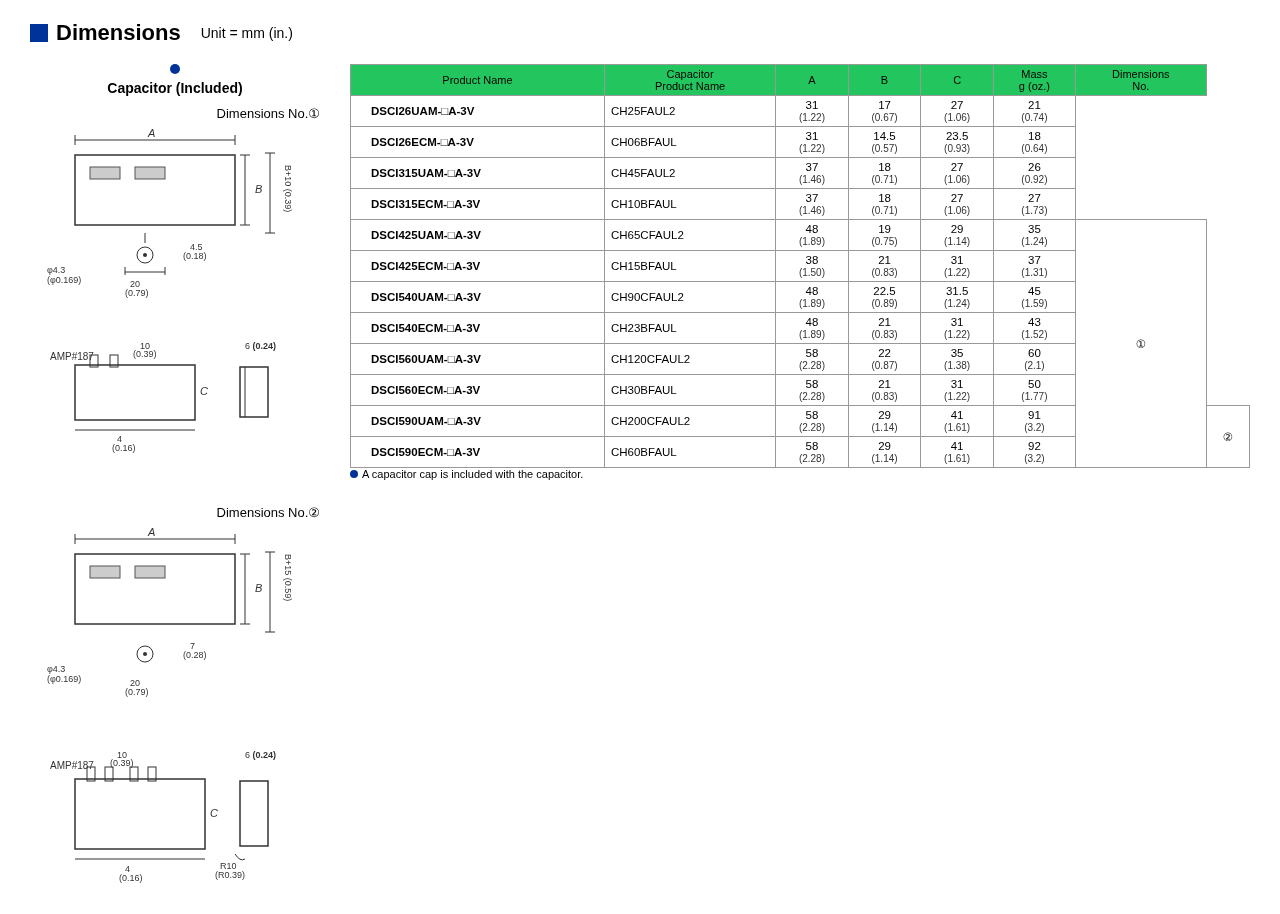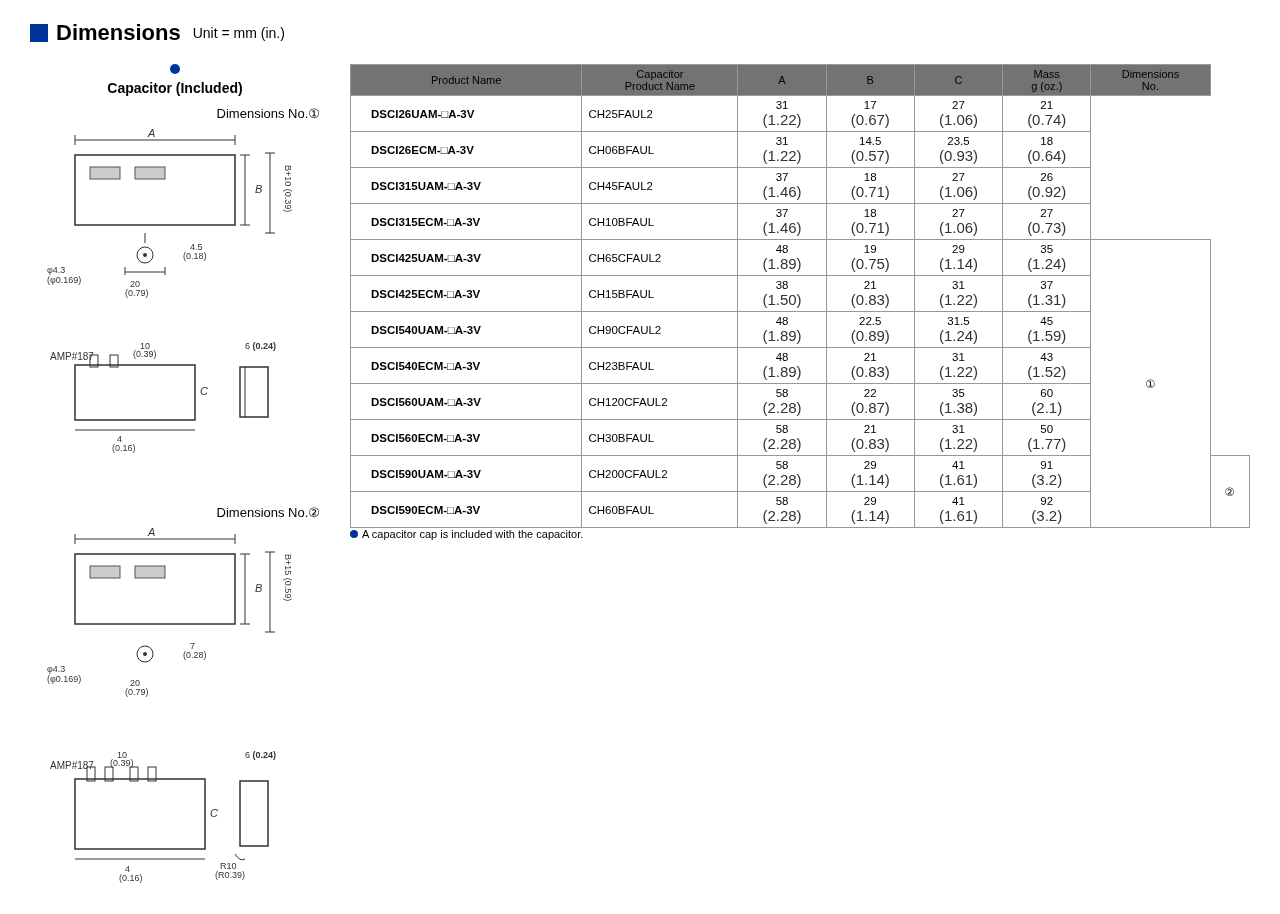--- a/index.html
+++ b/index.html
@@ -31,21 +31,21 @@
       display: inline-block;
       flex-shrink: 0;
     }
     .dimensions-title {
       font-size: 22px;
       font-weight: bold;
     }
     .unit-text {
       font-size: 14px;
       font-weight: normal;
-      margin-left: 4px;
+      margin-left: 12px;
     }
 
     .main-layout {
       display: flex;
       gap: 30px;
     }
 
     
     .left-col {
       width: 290px;
@@ -104,37 +104,37 @@
       width: 100%;
       font-size: 11.5px;
     }
     table.dim-table th, table.dim-table td {
       border: 1px solid #999;
       text-align: center;
       padding: 3px 6px;
       vertical-align: middle;
     }
     table.dim-table thead th {
-      background: #737373;
+      background: #22c55e;
       font-weight: normal;
       font-size: 11px;
     }
     table.dim-table tbody td.product-name {
       font-weight: bold;
       text-align: left;
       padding-left: 20px;
       white-space: nowrap;
     }
     table.dim-table tbody td.cap-name {
       text-align: left;
       padding-left: 6px;
       white-space: nowrap;
     }
     table.dim-table td .sub {
-      font-size: 15px;
+      font-size: 10px;
       color: #333;
     }
     .dim-note {
       font-size: 11px;
       display: flex;
       align-items: flex-start;
       gap: 4px;
     }
     .dim-note .bullet-small {
       width: 8px;
@@ -344,21 +344,21 @@
             <td>18<br><span class="sub">(0.71)</span></td>
             <td>27<br><span class="sub">(1.06)</span></td>
             <td>26<br><span class="sub">(0.92)</span></td>
           </tr>
           <tr>
             <td class="product-name">DSCI315ECM-□A-3V</td>
             <td class="cap-name">CH10BFAUL</td>
             <td>37<br><span class="sub">(1.46)</span></td>
             <td>18<br><span class="sub">(0.71)</span></td>
             <td>27<br><span class="sub">(1.06)</span></td>
-            <td>27<br><span class="sub">(0.73)</span></td>
+            <td>27<br><span class="sub">(1.73)</span></td>
           </tr>
           <tr>
             <td class="product-name">DSCI425UAM-□A-3V</td>
             <td class="cap-name">CH65CFAUL2</td>
             <td>48<br><span class="sub">(1.89)</span></td>
             <td>19<br><span class="sub">(0.75)</span></td>
             <td>29<br><span class="sub">(1.14)</span></td>
             <td>35<br><span class="sub">(1.24)</span></td>
             <td rowspan="10">①</td>
           </tr>

